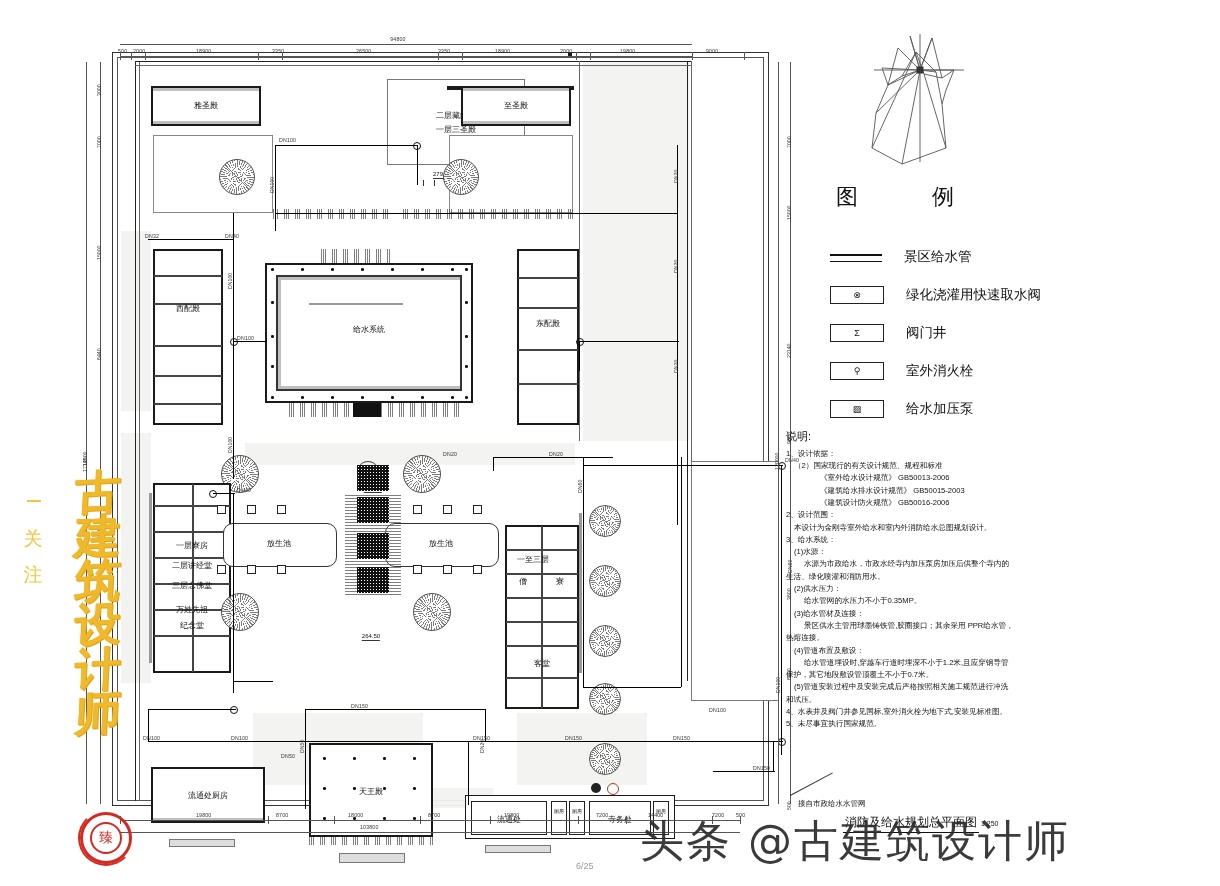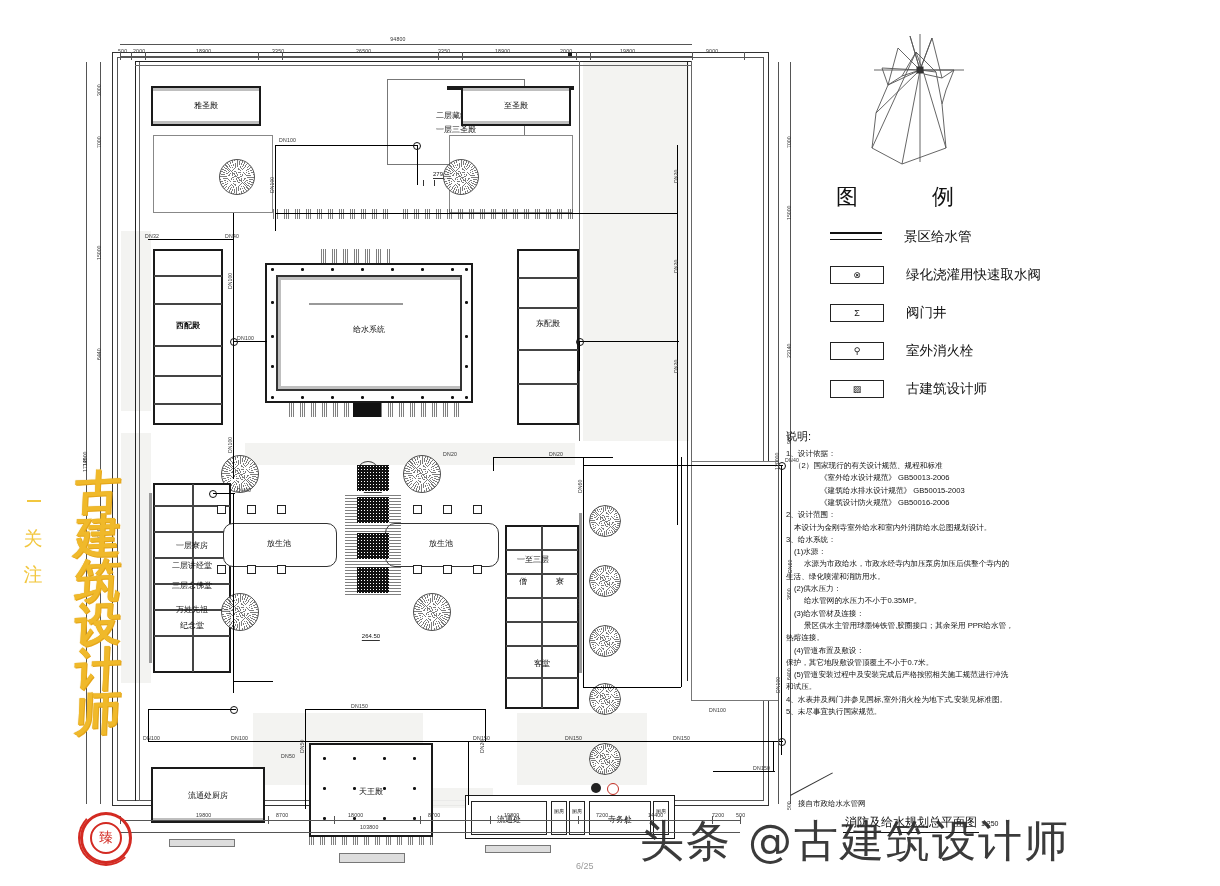--- a/index.html
+++ b/index.html
@@ -41,21 +41,21 @@
           radial-gradient(circle at 50% 50%, #fff 30%, transparent 31%);
         opacity:.85;}
 
   
   #drawing-frame{position:absolute;left:112px;top:52px;width:655px;height:752px;border:1px solid #333;background:#fff;}
   #frame-inner{position:absolute;left:4px;top:4px;right:4px;bottom:4px;border:1px solid #555;}
 
   
   #legend-panel{position:absolute;left:830px;top:182px;width:385px;}
   .legend-title{font-size:22px;letter-spacing:26px;margin-bottom:16px;padding-left:6px;}
-  .legend-row{display:flex;align-items:flex-start;height:38px;}
+  .legend-row{display:flex;align-items:flex-end;height:38px;}
   .legend-sym{width:52px;height:16px;flex:0 0 52px;border:1px solid #222;position:relative;background:#fff;margin-right:22px;}
   .legend-sym.pipe-sym{border:none;}
   .legend-sym.pipe-sym:before,.legend-sym.pipe-sym:after{
      content:"";position:absolute;left:0;right:0;height:1.5px;background:#111;}
   .legend-sym.pipe-sym:before{top:4px;}
   .legend-sym.pipe-sym:after{bottom:4px;}
   .sym-glyph{position:absolute;left:50%;top:50%;transform:translate(-50%,-50%);
              font-size:9px;line-height:1;color:#111;}
   .legend-text{font-size:13.5px;color:#111;}
 
@@ -391,21 +391,21 @@
 
     <div class="tree" style="left:108px;top:402px;width:36px;height:36px;"></div>
     <div class="tree" style="left:290px;top:402px;width:36px;height:36px;"></div>
 
     <div class="boxthick" style="left:40px;top:196px;width:70px;height:176px;"></div>
     <div class="ln hln" style="left:41px;top:222px;width:68px;background:#444;height:2px;"></div>
     <div class="ln hln" style="left:41px;top:250px;width:68px;background:#444;height:2px;"></div>
     <div class="ln hln" style="left:41px;top:292px;width:68px;background:#444;height:2px;"></div>
     <div class="ln hln" style="left:41px;top:322px;width:68px;background:#444;height:2px;"></div>
     <div class="ln hln" style="left:41px;top:350px;width:68px;background:#444;height:2px;"></div>
-    <div class="lbl" style="left:75px;top:268px;transform:translateX(-50%);font-weight:bold;">西配殿</div>
+    <div class="lbl" style="left:75px;top:251px;transform:translateX(-50%);">西配殿</div>
 
     <div class="boxthick" style="left:404px;top:196px;width:62px;height:176px;"></div>
     <div class="ln hln" style="left:405px;top:224px;width:60px;background:#444;height:2px;"></div>
     <div class="ln hln" style="left:405px;top:254px;width:60px;background:#444;height:2px;"></div>
     <div class="ln hln" style="left:405px;top:296px;width:60px;background:#444;height:2px;"></div>
     <div class="ln hln" style="left:405px;top:330px;width:60px;background:#444;height:2px;"></div>
     <div class="lbl" style="left:435px;top:266px;transform:translateX(-50%);">东配殿</div>
 
     <div class="boxthick" style="left:40px;top:430px;width:78px;height:190px;"></div>
     <div class="ln vln" style="left:79px;top:431px;height:188px;background:#444;width:2px;"></div>
@@ -699,21 +699,21 @@
       <div class="legend-sym">
         <span class="sym-glyph">⚲</span>
       </div>
       <div class="legend-text">室外消火栓</div>
     </div>
 
     <div class="legend-row">
       <div class="legend-sym">
         <span class="sym-glyph">▨</span>
       </div>
-      <div class="legend-text">古建筑设计师</div>
+      <div class="legend-text">给水加压泵</div>
     </div>
   </div>
 
   <div id="notes">
     <div class="h">说明:</div>
     <div class="nt">1、设计依据：</div>
     <div class="nt i1">（2）国家现行的有关设计规范、规程和标准</div>
     <div class="nt i3">《室外给水设计规范》 GB50013-2006</div>
     <div class="nt i3">《建筑给水排水设计规范》  GB50015-2003</div>
     <div class="nt i3">《建筑设计防火规范》   GB50016-2006</div>
@@ -722,20 +722,21 @@
     <div class="nt">3、给水系统：</div>
     <div class="nt i1">(1)水源：</div>
     <div class="nt i2">水源为市政给水，市政水经寺内加压泵房加压后供整个寺内的</div>
     <div class="nt">生活、绿化喷灌和消防用水。</div>
     <div class="nt i1">(2)供水压力：</div>
     <div class="nt i2">给水管网的水压力不小于0.35MP。</div>
     <div class="nt i1">(3)给水管材及连接：</div>
     <div class="nt i2">景区供水主管用球墨铸铁管,胶圈接口；其余采用 PPR给水管，</div>
     <div class="nt">热熔连接。</div>
     <div class="nt i1">(4)管道布置及敷设：</div>
+    <div class="nt i2">给水管道埋设时,穿越车行道时埋深不小于1.2米,且应穿钢导管</div>
     <div class="nt">保护，其它地段敷设管顶覆土不小于0.7米。</div>
     <div class="nt i1">(5)管道安装过程中及安装完成后严格按照相关施工规范进行冲洗</div>
     <div class="nt">和试压。</div>
     <div class="nt">4、水表井及阀门井参见国标,室外消火栓为地下式,安装见标准图。</div>
     <div class="nt">5、未尽事宜执行国家规范。</div>
   </div>
 
   <div id="sheet-title">
     <span class="tt">消防及给水规划总平面图</span><span class="sc">1:250</span>
   </div>

